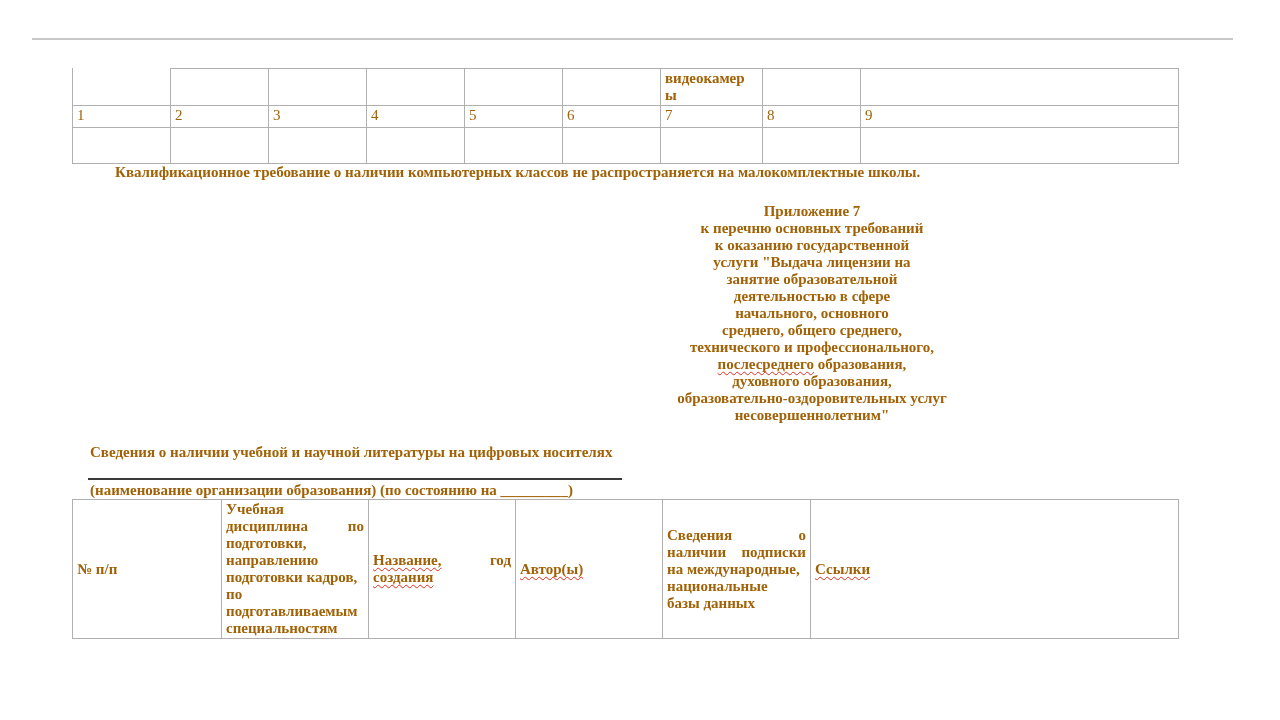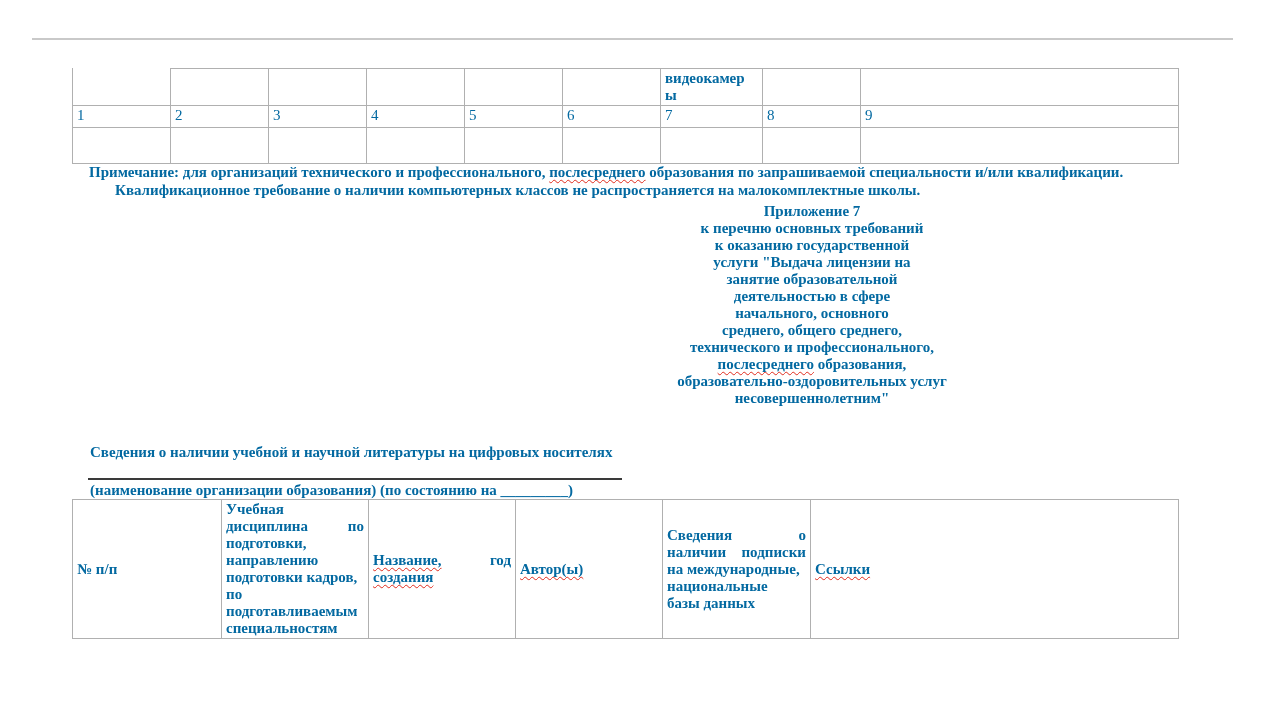--- a/index.html
+++ b/index.html
@@ -1,19 +1,19 @@
 <!DOCTYPE html>
 <html><head>
 <meta charset="utf-8">
 <style>
   html,body{margin:0;padding:0;background:#ffffff;}
   .screen{
     position:relative;width:1280px;height:720px;background:#ffffff;overflow:hidden;
     font-family:"Liberation Serif","DejaVu Serif",serif;
-    color:#0369a1;font-weight:700;font-size:15px;
+    color:#a16207;font-weight:700;font-size:15px;
   }
   .separator{position:absolute;left:32px;top:38px;width:1201px;height:2px;background:#c9c9c9;}
 
   table{border-collapse:collapse;table-layout:fixed;}
   td{border:1px solid #b0b0b0;padding:1px 4px;box-sizing:border-box;overflow:hidden;}
 
   
   .top-table{position:absolute;left:72px;top:68px;width:1106px;}
   .top-table td{vertical-align:top;line-height:17px;}
   .top-table .r1 td{height:35px;}
@@ -103,35 +103,35 @@
       <td></td>
       <td></td>
       <td></td>
       <td></td>
       <td></td>
     </tr>
   </tbody>
     </table>
 
   <div class="note">
-    <div class="note-line"><span>Примечание: для организаций технического и профессионального, </span><span class="sq">послесреднего</span><span> образования по запрашиваемой специальности и/или квалификации.</span></div>
     <div class="note-line note-line2">Квалификационное требование о наличии компьютерных классов не распространяется на малокомплектные школы.</div>
   </div>
 
   <div class="appendix">
     <div>Приложение 7</div>
     <div>к перечню основных требований</div>
     <div>к оказанию государственной</div>
     <div>услуги "Выдача лицензии на</div>
     <div>занятие образовательной</div>
     <div>деятельностью в сфере</div>
     <div>начального, основного</div>
     <div>среднего, общего среднего,</div>
     <div>технического и профессионального,</div>
     <div><span class="sq">послесреднего</span><span> образования,</span></div>
+    <div>духовного образования,</div>
     <div>образовательно-оздоровительных услуг</div>
     <div>несовершеннолетним"</div>
   </div>
 
   <div class="form-title">Сведения о наличии учебной и научной литературы на цифровых носителях</div>
   <div class="form-rule"></div>
   <div class="org-caption">(наименование организации образования) (по состоянию на _________)</div>
 
   <table class="lit-table">
     <colgroup>

